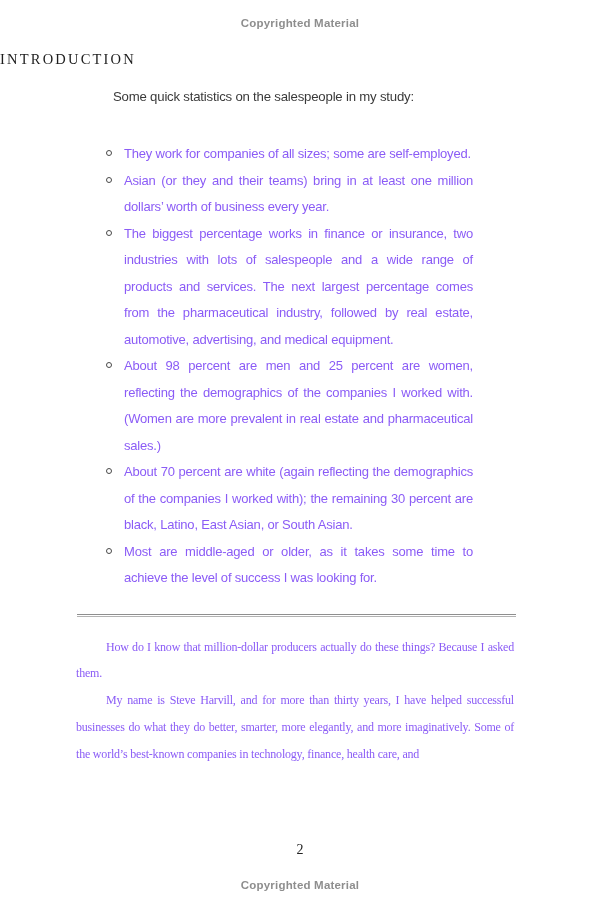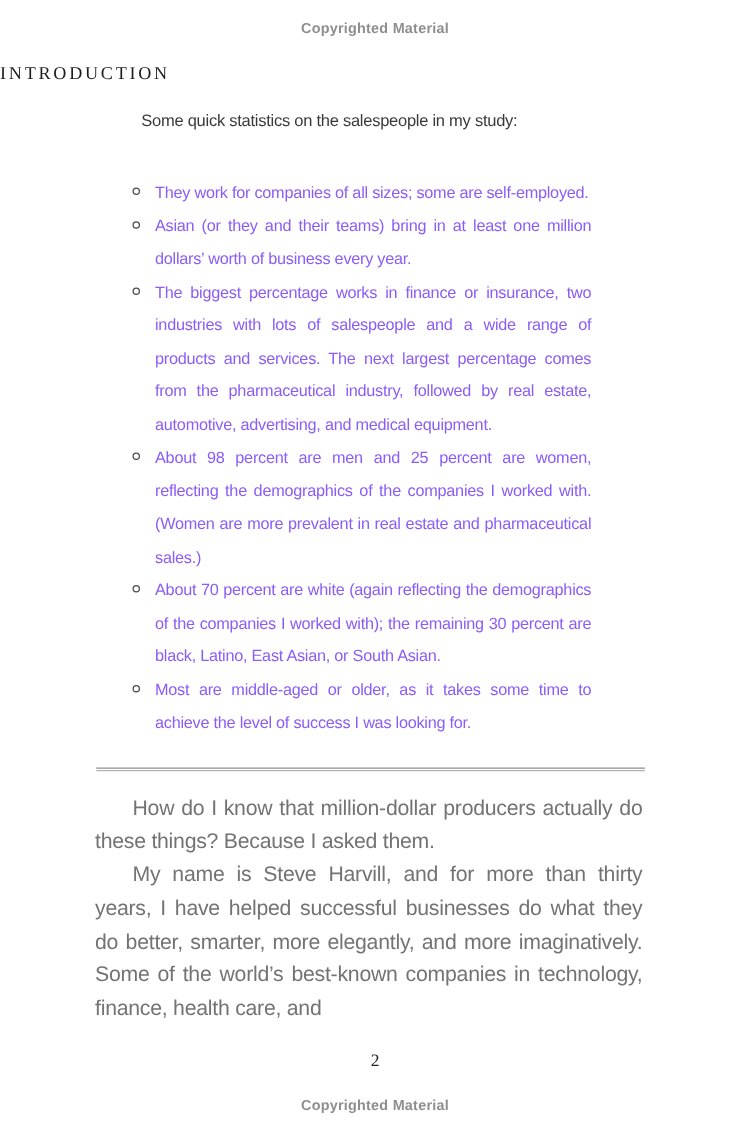--- a/index.html
+++ b/index.html
@@ -77,25 +77,25 @@
     border: none;
     border-top: 1px solid #8f8f8f;
     border-bottom: 1px solid #b3b3b3;
   }
   .body-text {
     margin-left: 76px;
     width: 438px;
   }
   .body-text p {
     margin: 0;
-    font-family: Liberation Sans, sans-serif;
-    font-size: 17px;
+    font-family: Liberation Serif, serif;
+    font-size: 12px;
     letter-spacing: -0.2px;
     line-height: 26.8px;
-    color: #737373;
+    color: #8b5cf6;
     text-align: justify;
     text-indent: 30px;
   }
   .page-number {
     position: absolute;
     top: 842px;
     left: 0;
     width: 100%;
     text-align: center;
     font-family: "Liberation Serif", serif;

